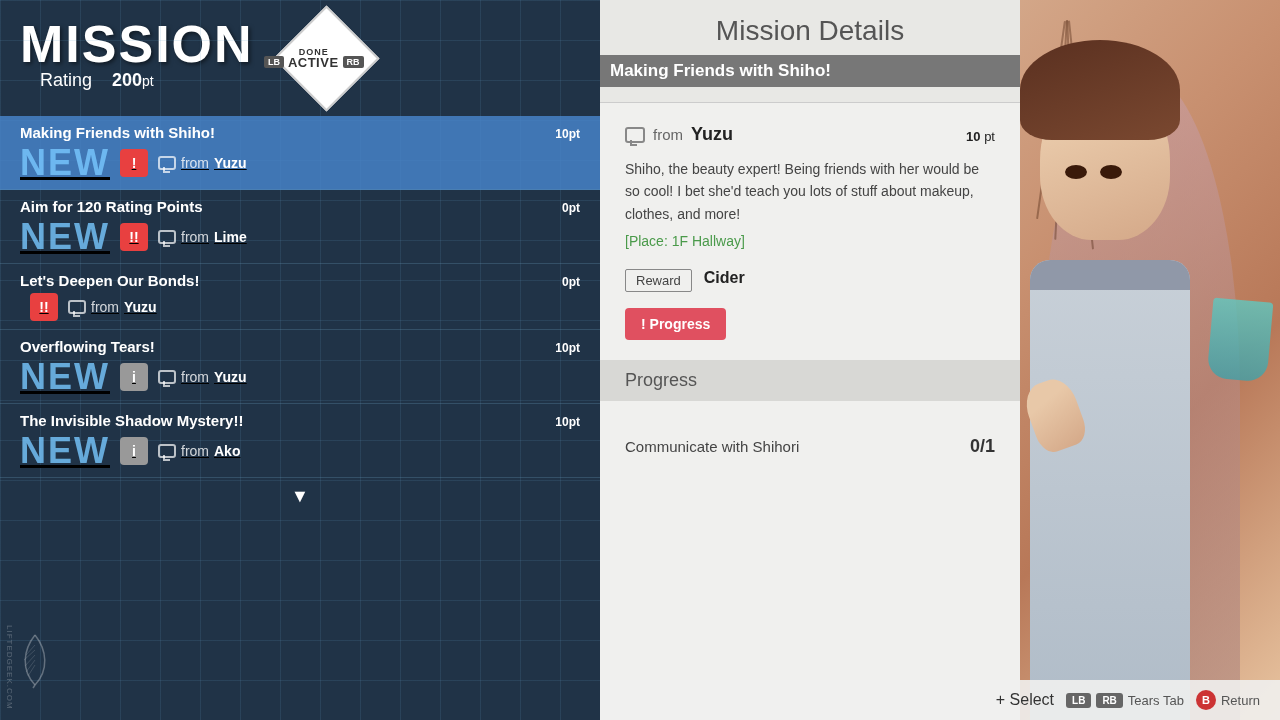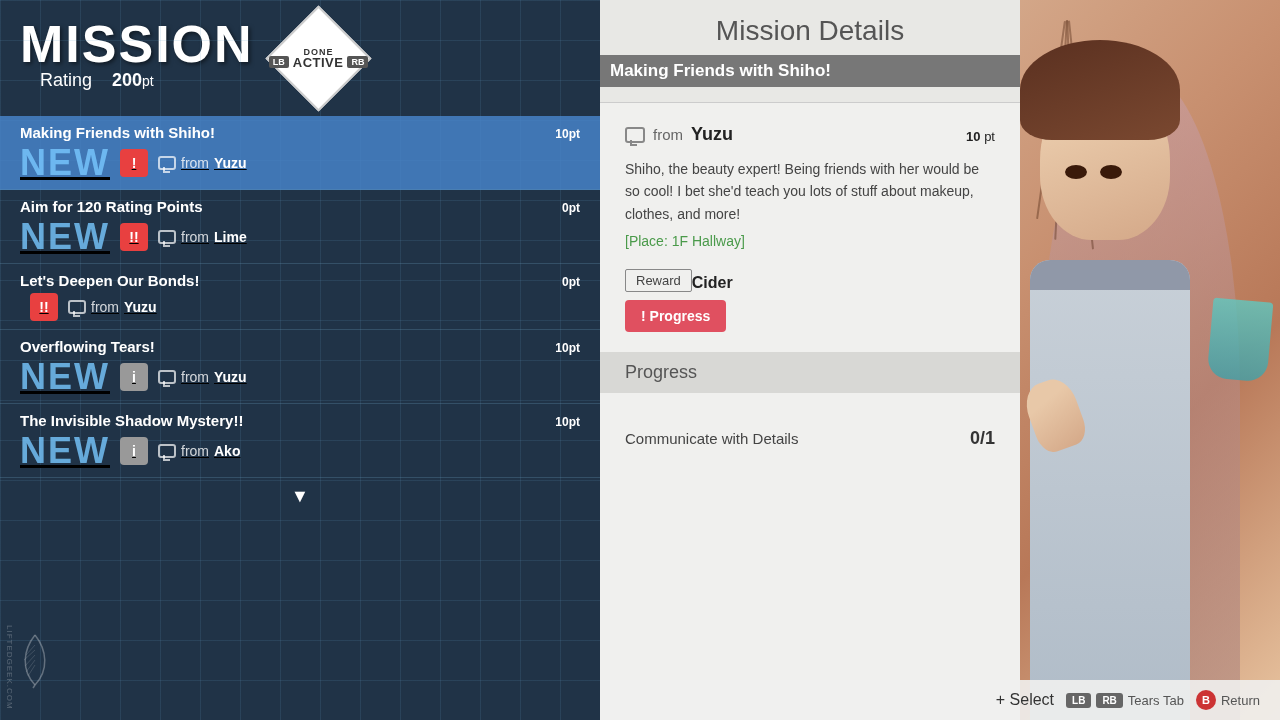--- a/index.html
+++ b/index.html
@@ -50,21 +50,21 @@
       letter-spacing: 2px;
       line-height: 1;
     }
 
     .diamond-badge {
       position: relative;
       width: 90px;
       height: 90px;
       display: flex;
       align-items: center;
-      justify-content: center;
+      justify-content: flex-end;
       flex-shrink: 0;
       margin-top: -5px;
     }
 
     .diamond-shape {
       width: 75px;
       height: 75px;
       background: white;
       transform: rotate(45deg);
       position: absolute;
@@ -378,22 +378,23 @@
     }
 
     .place-text {
       font-size: 14px;
       color: #4a9a4a;
       margin-bottom: 20px;
     }
 
     .reward-row {
       display: flex;
-      align-items: flex-end;
-      margin-bottom: 8px;
+      align-items: flex-start;
+      gap: 12px;
+      margin-bottom: 16px;
     }
 
     .reward-badge {
       border: 1px solid #888;
       padding: 3px 10px;
       font-size: 13px;
       color: #444;
       border-radius: 2px;
     }
 
@@ -677,21 +678,21 @@
         <span class="reward-item">Cider</span>
       </div>
 
       <button class="important-btn">! Progress</button>
 
       <div class="progress-section">
         <span class="progress-label">Progress</span>
       </div>
 
       <div class="progress-item">
-        <span class="progress-task">Communicate with Details</span>
+        <span class="progress-task">Communicate with Shihori</span>
         <span class="progress-count">0/1</span>
       </div>
 
     </div>
 
   </div>
 
   <div class="bottom-bar">
     <div class="ctrl-item">
       <span class="ctrl-symbol">+ Select</span>

